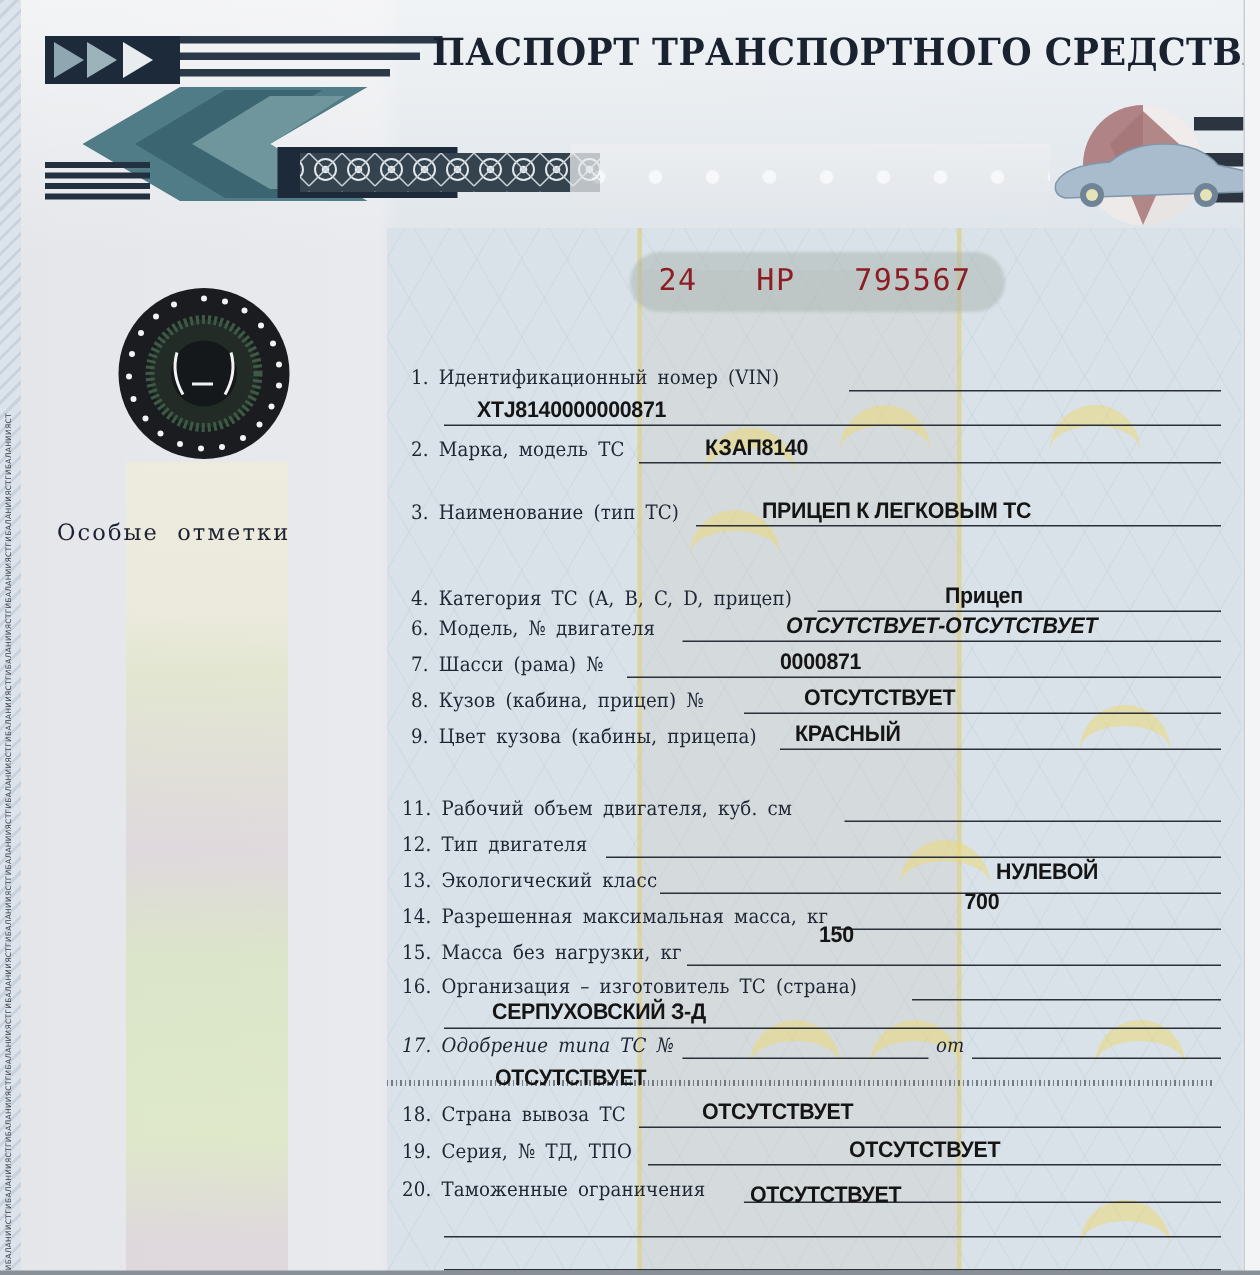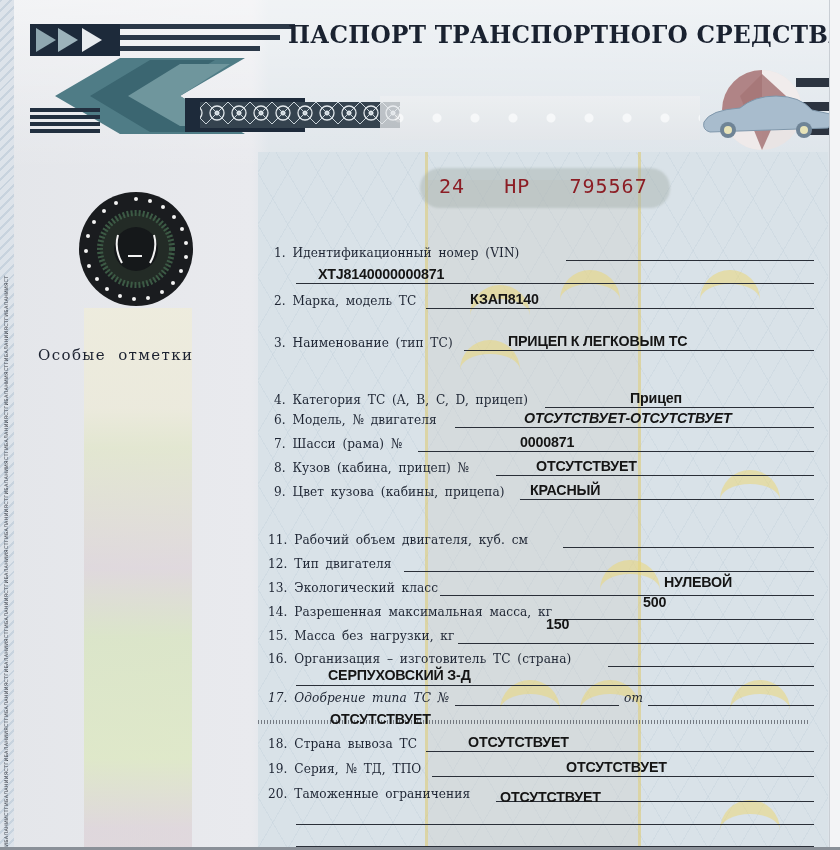--- a/index.html
+++ b/index.html
@@ -307,21 +307,21 @@
 
   <div class="row" style="top:580px;">
     <span class="lbl" style="left:268px;"><span>13.</span> <span>Экологический класс</span></span>
     <div class="line" style="left:440px;top:15px;width:374px;"></div>
     <span class="val" style="left:664px;top:-7px;">НУЛЕВОЙ</span>
   </div>
 
   <div class="row" style="top:604px;">
     <span class="lbl" style="left:268px;"><span>14.</span> <span>Разрешенная максимальная масса, кг</span></span>
     <div class="line" style="left:558px;top:15px;width:256px;"></div>
-    <span class="val" style="left:643px;top:-11px;">500</span>
+    <span class="val" style="left:643px;top:-11px;">700</span>
   </div>
 
   <div class="row" style="top:628px;">
     <span class="lbl" style="left:268px;"><span>15.</span> <span>Масса без нагрузки, кг</span></span>
     <div class="line" style="left:458px;top:15px;width:356px;"></div>
     <span class="val" style="left:546px;top:-13px;">150</span>
   </div>
 
   <div class="row" style="top:651px;">
     <span class="lbl" style="left:268px;"><span>16.</span> <span>Организация – изготовитель ТС (страна)</span></span>

